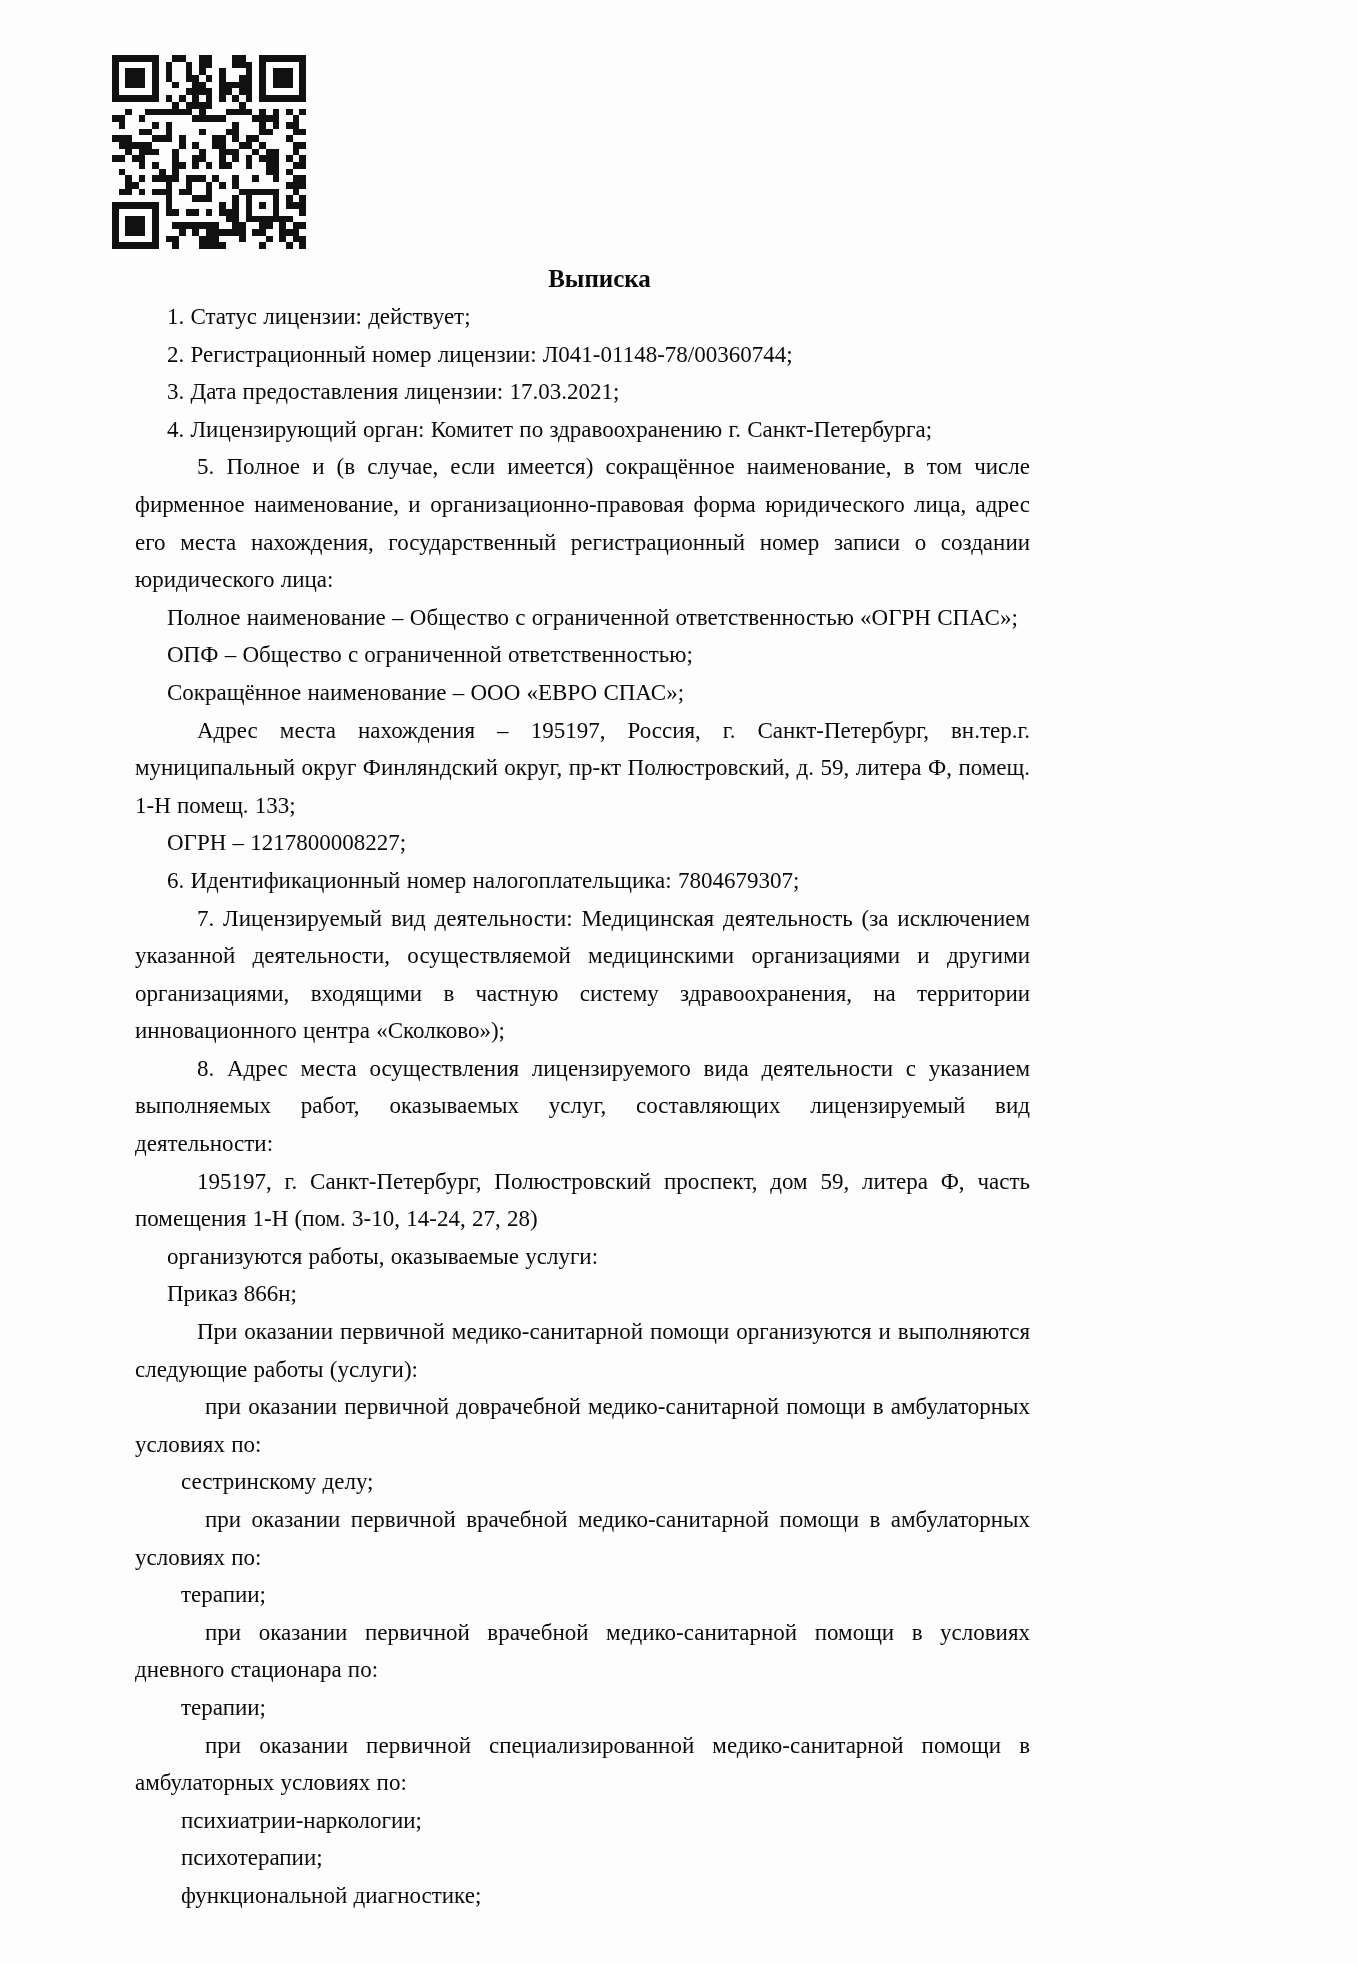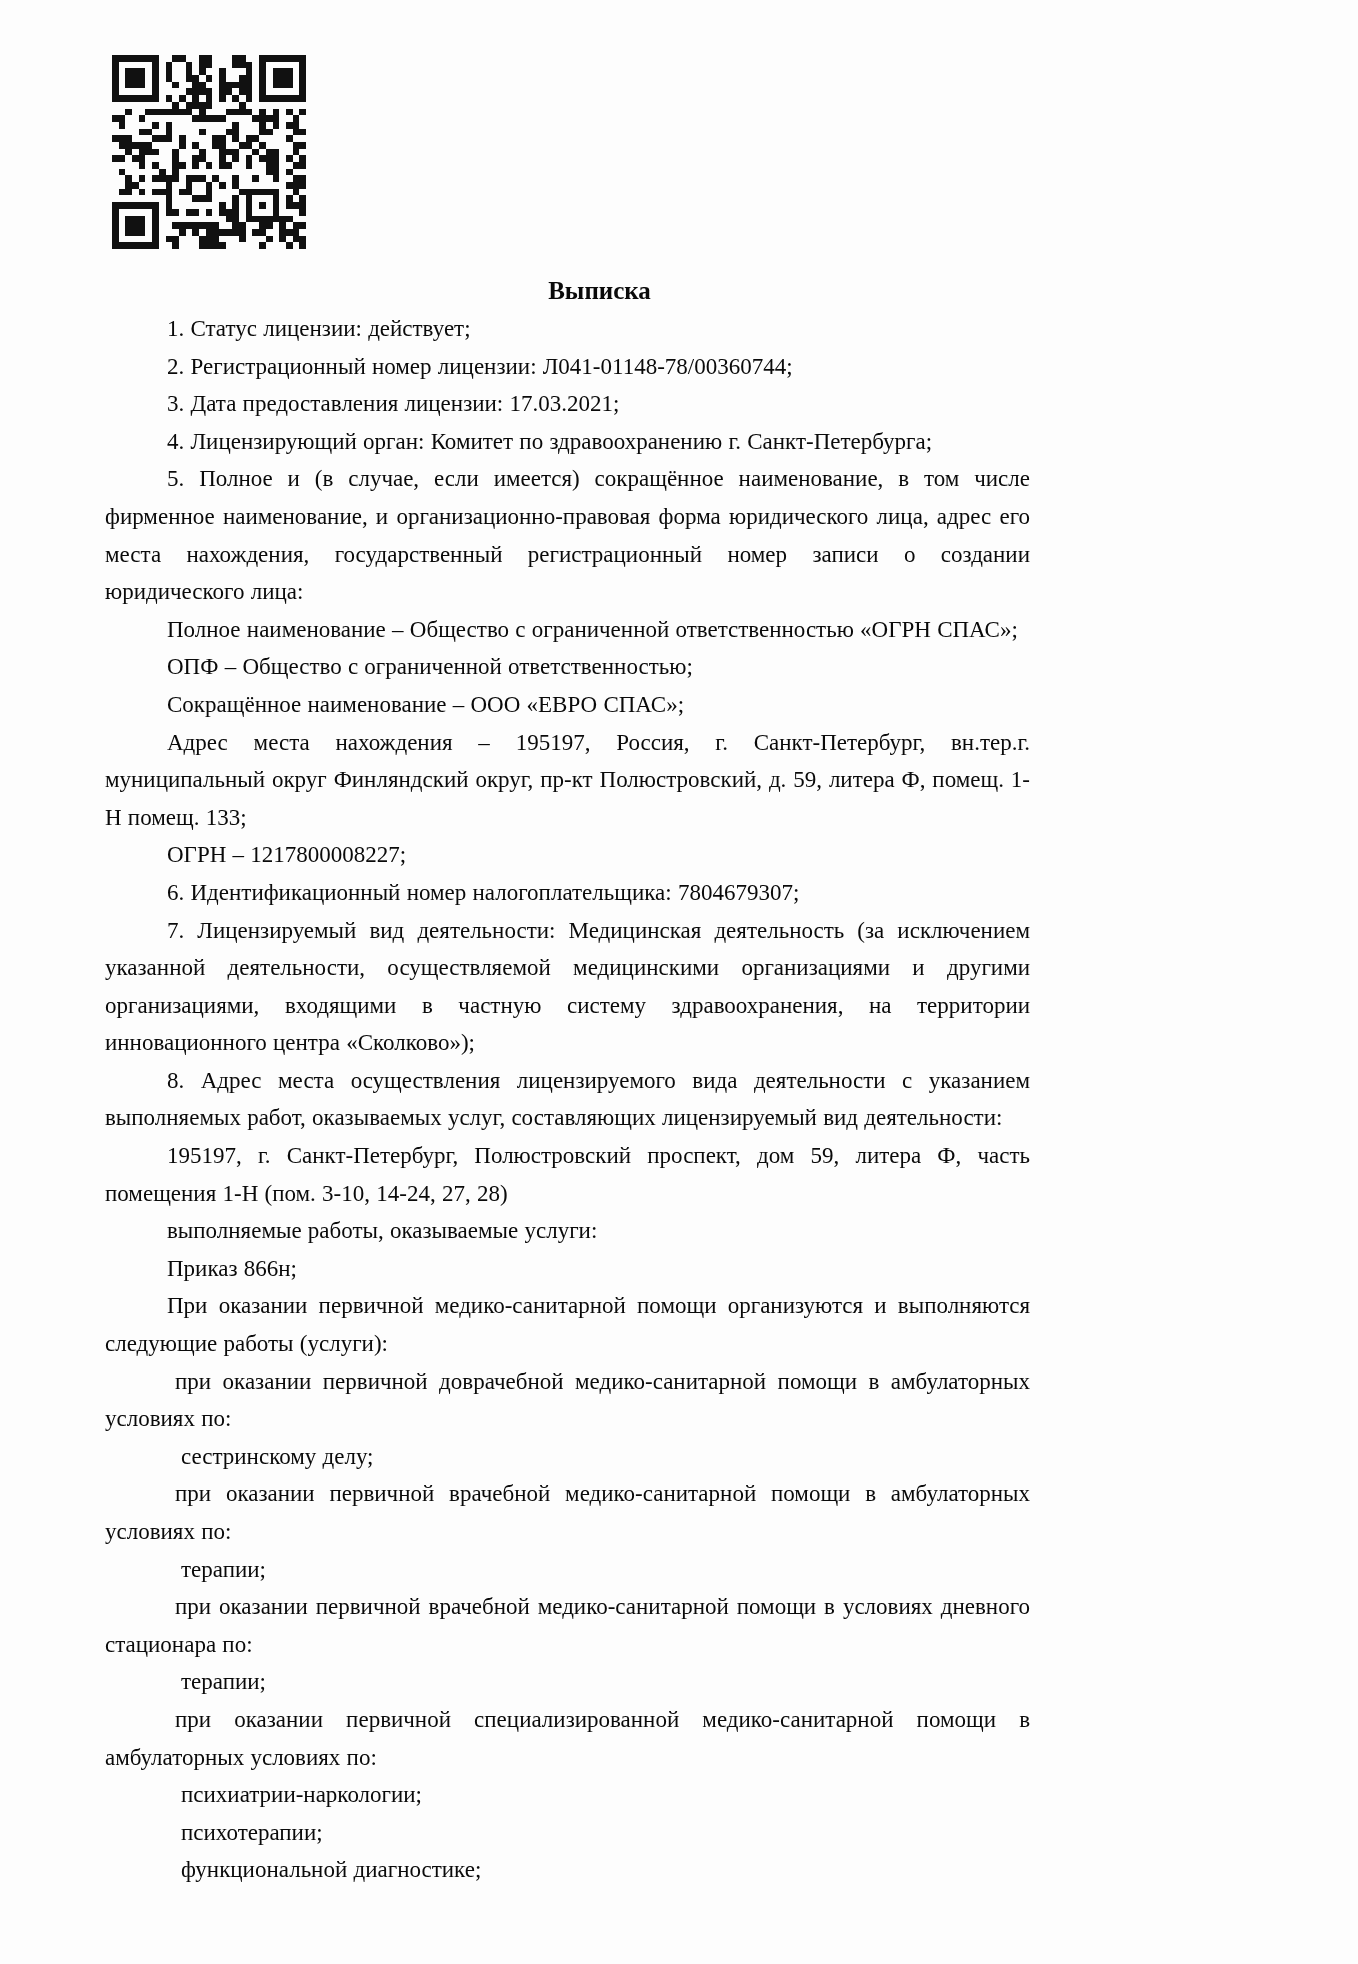--- a/index.html
+++ b/index.html
@@ -16,41 +16,41 @@
     position:absolute;
     left:112px;
     top:52px;
     width:194px;
     height:200px;
   }
   .qr svg{display:block;width:100%;height:100%;}
   .content{
     position:absolute;
     left:105px;
-    top:274px;
+    top:262px;
     width:925px;
   }
   .title{
     text-align:center;
     font-weight:bold;
     font-size:25px;
     line-height:33px;
     padding-left:64px;
     margin-bottom:3px;
   }
   .body p{
     margin:0;
     font-size:23px;
     line-height:37.6px;
     word-spacing:0.5px;
   }
   p.indent{text-indent:62px;}
   p.svc{text-indent:70px;}
   p.svc2{text-indent:76px;}
-  p.just{text-align:justify;}
+  p.just{text-align:justify;margin-left:30px;}
 </style>
 </head>
 <body>
 
 <div class="page">
 
   <div class="qr">
     <svg id="qr-svg" viewBox="0 0 29 29" shape-rendering="crispEdges" xmlns="http://www.w3.org/2000/svg">
         <g fill="#111">
           <rect x="0" y="0" width="1" height="1"></rect>
@@ -468,21 +468,21 @@
         <p class="indent just">5. Полное и (в случае, если имеется) сокращённое наименование, в том числе фирменное наименование, и организационно-правовая форма юридического лица, адрес его места нахождения, государственный регистрационный номер записи о создании юридического лица:</p>
         <p class="indent">Полное наименование – Общество с ограниченной ответственностью «ОГРН СПАС»;</p>
         <p class="indent">ОПФ – Общество с ограниченной ответственностью;</p>
         <p class="indent">Сокращённое наименование – ООО «ЕВРО СПАС»;</p>
         <p class="indent just">Адрес места нахождения – 195197, Россия, г. Санкт-Петербург, вн.тер.г. муниципальный округ Финляндский округ, пр-кт Полюстровский, д.  59, литера Ф, помещ. 1-Н помещ. 133;</p>
         <p class="indent">ОГРН – 1217800008227;</p>
         <p class="indent">6. Идентификационный номер налогоплательщика: 7804679307;</p>
         <p class="indent just">7. Лицензируемый вид деятельности: Медицинская деятельность (за исключением указанной деятельности, осуществляемой медицинскими организациями и другими организациями, входящими в частную систему здравоохранения, на территории инновационного центра «Сколково»);</p>
         <p class="indent just">8. Адрес места осуществления лицензируемого вида деятельности с указанием выполняемых работ, оказываемых услуг, составляющих лицензируемый вид деятельности:</p>
         <p class="indent just">195197, г. Санкт-Петербург, Полюстровский проспект, дом 59, литера Ф, часть помещения 1-Н (пом. 3-10, 14-24, 27, 28)</p>
-        <p class="indent">выполняемые работы, оказываемые услуги:</p>
+        <p class="indent">организуются работы, оказываемые услуги:</p>
         <p class="indent">Приказ 866н;</p>
         <p class="indent just">При оказании первичной медико-санитарной помощи организуются и выполняются следующие работы (услуги):</p>
         <p class="svc just">при оказании первичной доврачебной медико-санитарной помощи в амбулаторных условиях по:</p>
         <p class="svc2">сестринскому делу;</p>
         <p class="svc just">при оказании первичной врачебной медико-санитарной помощи в амбулаторных условиях по:</p>
         <p class="svc2">терапии;</p>
         <p class="svc just">при оказании первичной врачебной медико-санитарной помощи в условиях дневного стационара по:</p>
         <p class="svc2">терапии;</p>
         <p class="svc just">при оказании первичной специализированной медико-санитарной помощи в амбулаторных условиях по:</p>
         <p class="svc2">психиатрии-наркологии;</p>

